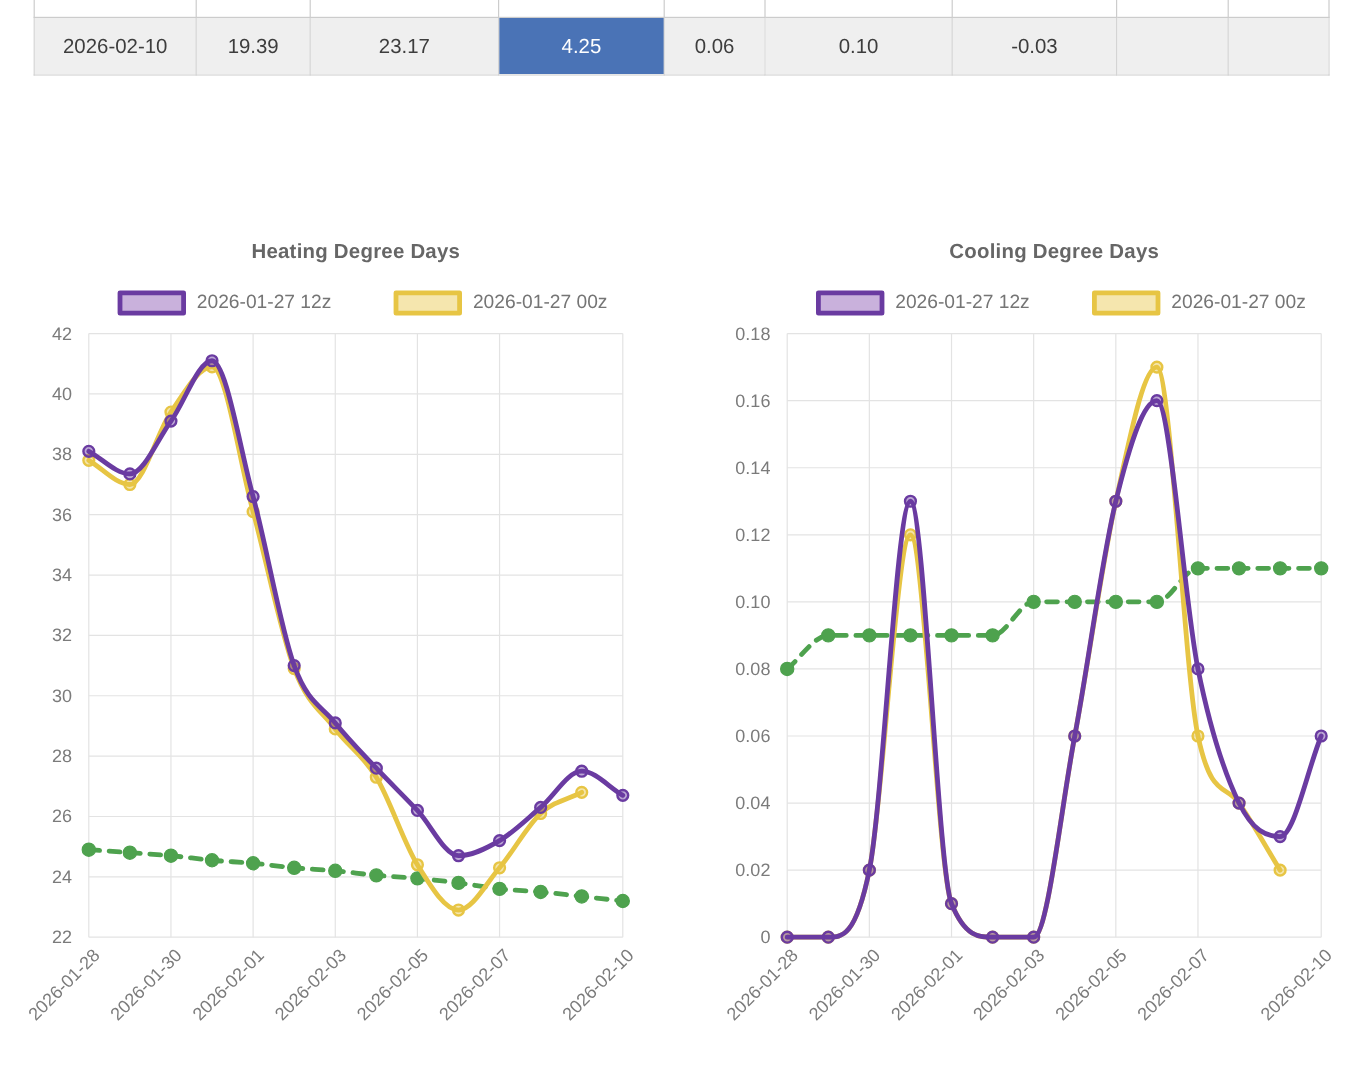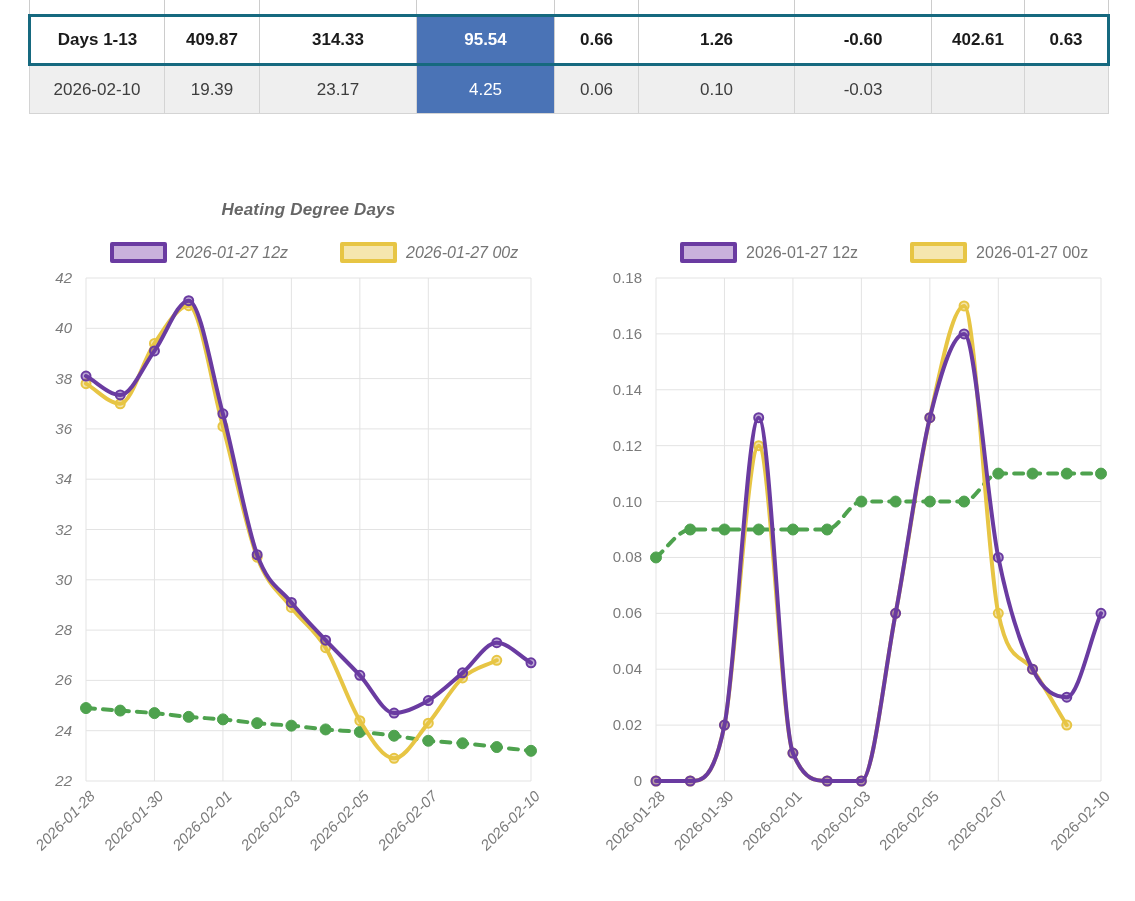--- a/index.html
+++ b/index.html
@@ -15,21 +15,21 @@
             border-left:1px solid #cccccc;border-right:1px solid #cccccc;
             border-top:3px solid var(--sel);border-bottom:3px solid var(--sel);}
   tr.sel td:first-child{border-left:3px solid var(--sel);}
   tr.sel td:last-child{border-right:3px solid var(--sel);}
   tr.alt td{height:47px;background:#efefef;font-size:17px;font-weight:400;color:#3d3d3d;
             border:1px solid #d4d4d4;border-top:none;}
   td.hl{background:var(--hl) !important;color:#ffffff !important;}
 
   
   .chart{position:absolute;top:190px;width:540px;height:706px;}
-  #chart0{left:28px;font-style:italic;} #chart1{left:598px;}
+  #chart0{left:16px;} #chart1{left:598px;}
   .chart-title{position:absolute;left:58px;top:10px;width:445px;text-align:center;
                font-size:17px;font-weight:700;color:#666;letter-spacing:.2px;}
   .legend{position:absolute;left:58px;top:52px;display:flex;align-items:center;}
   .legend-item{display:flex;align-items:center;margin-right:28px;cursor:pointer;margin-left:24px;}
   .swatch{width:49px;height:13px;border:4px solid #888;border-radius:2px;margin-right:9px;}
   .legend-label{font-size:16px;color:#757575;}
   svg.plot{position:absolute;left:0;top:78px;}
   svg.plot text.tick{font-family:"Liberation Sans",sans-serif;font-size:15px;fill:#7b7b7b;}
 </style>
 </head>
@@ -53,31 +53,20 @@
         <tr class="hdr">
       <td></td>
       <td></td>
       <td></td>
       <td></td>
       <td></td>
       <td></td>
       <td></td>
       <td></td>
       <td></td>
-    </tr>
-    <tr class="sel">
-      <td>Days 1-13</td>
-      <td>409.87</td>
-      <td>314.33</td>
-      <td class="hl">95.54</td>
-      <td>0.66</td>
-      <td>1.26</td>
-      <td>-0.60</td>
-      <td>402.61</td>
-      <td>0.63</td>
     </tr>
     <tr class="alt">
       <td>2026-02-10</td>
       <td>19.39</td>
       <td>23.17</td>
       <td class="hl">4.25</td>
       <td>0.06</td>
       <td>0.10</td>
       <td>-0.03</td>
       <td></td>
@@ -188,20 +177,21 @@
           <circle cx="366.0769230769231" cy="445.09499999999997" r="4.5" fill="#6a3ba1" fill-opacity="0.45" stroke="#6a3ba1" stroke-width="2"></circle>
           <circle cx="400.3076923076923" cy="432.52" r="4.5" fill="#6a3ba1" fill-opacity="0.45" stroke="#6a3ba1" stroke-width="2"></circle>
           <circle cx="434.53846153846155" cy="404.85499999999996" r="4.5" fill="#6a3ba1" fill-opacity="0.45" stroke="#6a3ba1" stroke-width="2"></circle>
           <circle cx="468.7692307692308" cy="374.675" r="4.5" fill="#6a3ba1" fill-opacity="0.45" stroke="#6a3ba1" stroke-width="2"></circle>
           <circle cx="503" cy="394.795" r="4.5" fill="#6a3ba1" fill-opacity="0.45" stroke="#6a3ba1" stroke-width="2"></circle>
         </g>
       </svg>
   </div>
 
   <div class="chart" id="chart1">
+    <div class="chart-title">Cooling Degree Days</div>
     <div class="legend">
       <div class="legend-item">
         <div class="swatch" style="border-color: rgb(106, 59, 161); background: rgb(201, 177, 220);"></div>
         <span class="legend-label">2026-01-27 12z</span>
       </div>
       <div class="legend-item">
         <div class="swatch" style="border-color: rgb(231, 197, 68); background: rgb(245, 230, 174);"></div>
         <span class="legend-label">2026-01-27 00z</span>
       </div>
     </div>

